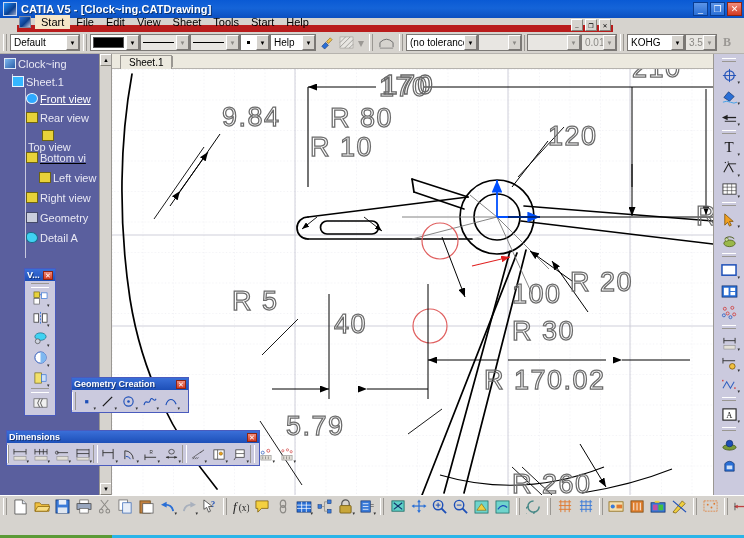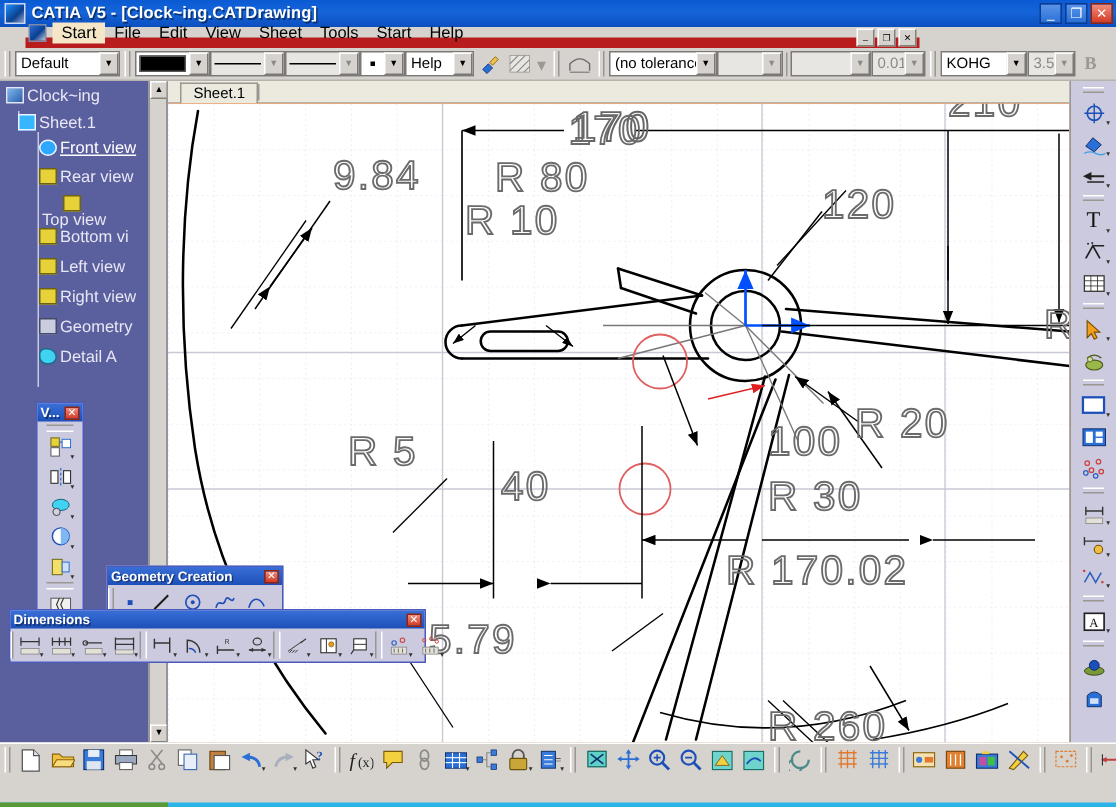--- a/index.html
+++ b/index.html
@@ -397,25 +397,25 @@
         <span class="tlabel active">Front view</span>
       </div>
       <div class="tnode" style="left:26px; top:56px;">
         <span class="ticon view"></span>
         <span class="tlabel">Rear view</span>
       </div>
       <div class="tnode" style="left:26px; top:76px;flex-direction:column;">
         <span class="ticon view"></span>
         <span class="tlabel">Top view</span>
       </div>
-      <div class="tnode" style="left:26px; top:96px;">
+      <div class="tnode" style="left:26px; top:96px;text-decoration:underline;">
         <span class="ticon view"></span>
         <span class="tlabel">Bottom vi</span>
       </div>
-      <div class="tnode" style="left:26px; top:116px;">
+      <div class="tnode" style="left:26px; top:116px;padding-left:13px;">
         <span class="ticon view"></span>
         <span class="tlabel">Left view</span>
       </div>
       <div class="tnode" style="left:26px; top:136px;">
         <span class="ticon view"></span>
         <span class="tlabel">Right view</span>
       </div>
       <div class="tnode" style="left:26px; top:156px;">
         <span class="ticon iso"></span>
         <span class="tlabel">Geometry</span>
@@ -693,21 +693,21 @@
       </div>
       <div class="fbtn">
         <svg width="14" height="13" viewBox="0 0 15 14">
             <path d="M 2 11 C 4 3, 10 3, 13 10" fill="none" stroke="#1d4fb8" stroke-width="1.2"></path>
           </svg>
         <span class="car">▾</span>
       </div>
     </div>
   </div>
 
-  <div class="float" style="left:6px; top:406px; width:278px;">
+  <div class="float" style="left:6px; top:430px; width:254px;">
     <div class="fbar">
       <span class="ftitle">Dimensions</span>
       <span class="fclose">✕</span>
     </div>
     <div style="display:flex; align-items:center; padding:1px 0;">
       <div style="width:4px;height:18px;border-left:1px solid #fff;border-right:1px solid #9a9792;"></div>
 
       <div class="fbtn">
         <svg width="16" height="13" viewBox="0 0 17 14">
           <line x1="2" y1="4" x2="15" y2="4" stroke="#333" stroke-width=".9"></line>

